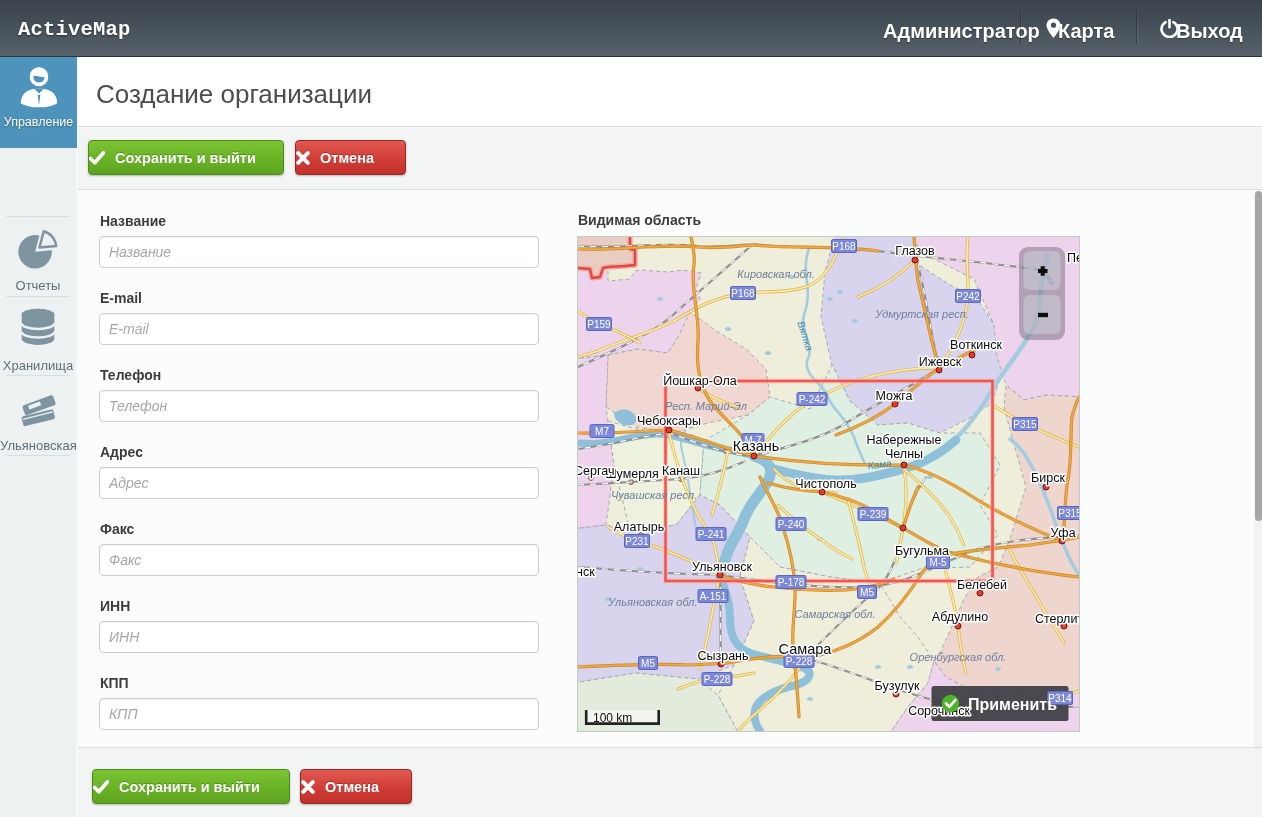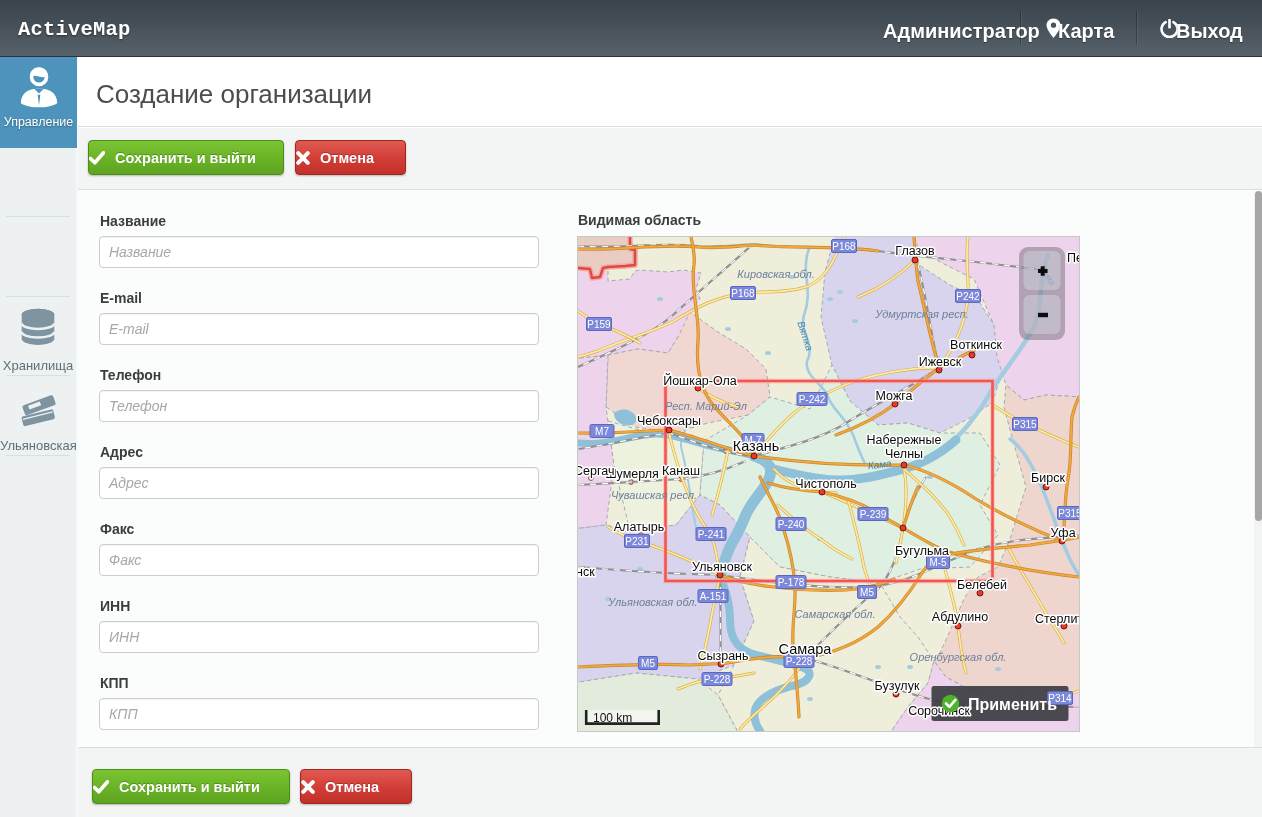--- a/index.html
+++ b/index.html
@@ -83,20 +83,27 @@
       <path d="M14.8,14 C14.2,5 25,1.5 30.8,7.2 C33.2,9.5 33.4,12.5 32.2,13.6 C28,17 21.5,11.5 14.8,14 z" fill="#fff"></path>
       <path d="M5,42 C5,30.5 14,26.5 24,26.5 C34,26.5 43,30.5 43,42 C37,45.6 31,46.2 24,46.2 C17,46.2 11,45.6 5,42 z" fill="#fff"></path>
       <path d="M18.8,26.5 l5.2,5.2 l5.2,-5.2 z" fill="#4d93bb"></path>
       <path d="M22.6,33 L24,44 L25.4,33 z" fill="#4d93bb"></path>
     </svg>
     <span class="lbl">Управление</span>
   </div>
 
   <div class="sep" style="top:159px;"></div>
 
+  <div class="sitem" style="top:167px;">
+    <svg width="46" height="46" viewBox="0 0 48 48">
+      <path d="M21,29 L25.5,12.1 A17.5,17.5 0 1 0 38.4,27.5 Z" fill="#7e94a1"></path>
+      <path d="M25.5,24.5 L30,7.6 A17.5,17.5 0 0 1 42.9,23 Z" fill="#edf1f2" stroke="#7e94a1" stroke-width="2.6" stroke-linejoin="round"></path>
+    </svg>
+    <span class="lbl">Отчеты</span>
+  </div>
   <div class="sep" style="top:239px;"></div>
 
   <div class="sitem" style="top:247px;">
     <svg width="46" height="46" viewBox="0 0 48 48">
       <path d="M7,11 a17,6 0 0 1 34,0 v26 a17,6 0 0 1 -34,0 z" fill="#7e94a1"></path>
       <ellipse cx="24" cy="11" rx="17" ry="6" fill="#7e94a1"></ellipse>
       <path d="M7,20 a17,6 0 0 0 34,0" stroke="#edf1f2" stroke-width="2.6" fill="none"></path>
       <path d="M7,29 a17,6 0 0 0 34,0" stroke="#edf1f2" stroke-width="2.6" fill="none"></path>
       <path d="M7,38 a17,6 0 0 0 34,0" stroke="#edf1f2" stroke-width="2.6" fill="none"></path>
     </svg>

